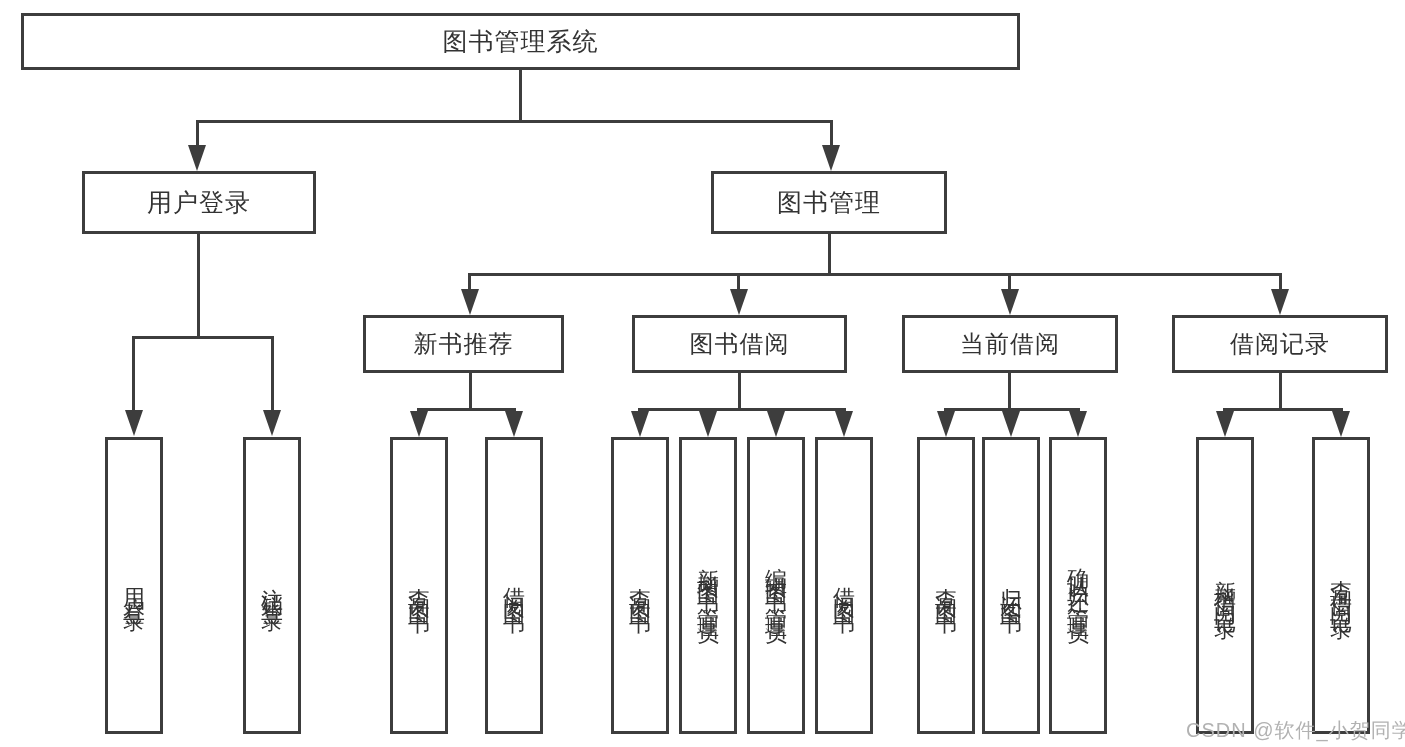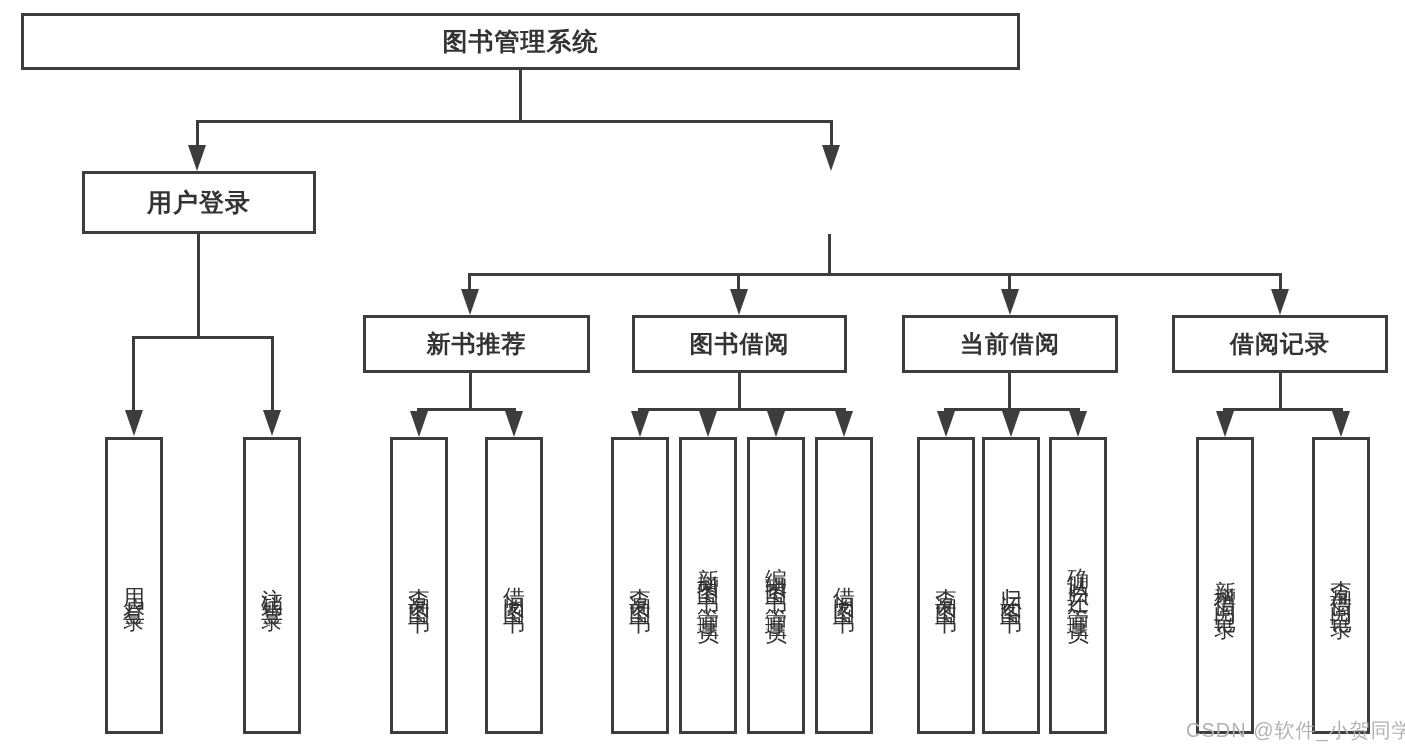--- a/index.html
+++ b/index.html
@@ -18,21 +18,21 @@
     position:absolute;
     box-sizing:border-box;
     border:3px solid var(--line);
     background:#ffffff;
     display:flex;
     align-items:center;
     justify-content:center;
     color:var(--text);
     text-align:center;
   }
-  .h-label{font-size:25px;letter-spacing:1px;font-weight:bold;}
+  .h-label{font-size:25px;letter-spacing:1px;}
   .lvl3{font-size:24px;}
   .leaf{
     writing-mode:vertical-rl;
     text-orientation:mixed;
     font-size:22px;
     letter-spacing:8px;
     line-height:1;
   }
   .vline,.hline{position:absolute;background:var(--line);}
   .arr{
@@ -59,20 +59,21 @@
   <div class="box h-label" style="left:21px;top:13px;width:999px;height:57px">图书管理系统</div>
 
   <div class="vline" style="left:519px;top:70px;width:3px;height:50px"></div>
   <div class="hline" style="left:196px;top:120px;width:637px;height:3px"></div>
   <div class="vline" style="left:196px;top:123px;width:3px;height:26px"></div>
   <div class="arr" style="left:188px;top:145px"></div>
   <div class="vline" style="left:830px;top:123px;width:3px;height:26px"></div>
   <div class="arr" style="left:822px;top:145px"></div>
 
   <div class="box h-label" style="left:82px;top:171px;width:234px;height:63px">用户登录</div>
+  <div class="box h-label" style="left:711px;top:171px;width:236px;height:63px">图书管理</div>
 
   <div class="vline" style="left:197px;top:234px;width:3px;height:104px"></div>
   <div class="hline" style="left:132px;top:336px;width:142px;height:3px"></div>
   <div class="vline" style="left:132px;top:339px;width:3px;height:73px"></div>
   <div class="arr" style="left:125px;top:410px"></div>
   <div class="vline" style="left:271px;top:339px;width:3px;height:73px"></div>
   <div class="arr" style="left:263px;top:410px"></div>
 
   <div class="box leaf" style="left:105px;top:437px;width:58px;height:297px">用户登录</div>
   <div class="box leaf" style="left:243px;top:437px;width:58px;height:297px">注销登录</div>
@@ -81,21 +82,21 @@
   <div class="hline" style="left:468px;top:273px;width:814px;height:3px"></div>
   <div class="vline" style="left:468px;top:276px;width:3px;height:14px"></div>
   <div class="arr" style="left:461px;top:289px"></div>
   <div class="vline" style="left:737px;top:276px;width:3px;height:14px"></div>
   <div class="arr" style="left:730px;top:289px"></div>
   <div class="vline" style="left:1008px;top:276px;width:3px;height:14px"></div>
   <div class="arr" style="left:1001px;top:289px"></div>
   <div class="vline" style="left:1279px;top:276px;width:3px;height:14px"></div>
   <div class="arr" style="left:1271px;top:289px"></div>
 
-  <div class="box h-label lvl3" style="left:363px;top:315px;width:227px;height:58px">新书推荐</div>
+  <div class="box h-label lvl3" style="left:363px;top:315px;width:201px;height:58px">新书推荐</div>
   <div class="box h-label lvl3" style="left:902px;top:315px;width:216px;height:58px">当前借阅</div>
   <div class="box h-label lvl3" style="left:632px;top:315px;width:215px;height:58px">图书借阅</div>
   <div class="box h-label lvl3" style="left:1172px;top:315px;width:216px;height:58px">借阅记录</div>
 
   <div class="vline" style="left:469px;top:373px;width:3px;height:37px"></div>
   <div class="hline" style="left:417px;top:408px;width:99px;height:3px"></div>
   <div class="arr" style="left:410px;top:411px"></div>
   <div class="arr" style="left:505px;top:411px"></div>
   <div class="box leaf" style="left:390px;top:437px;width:58px;height:297px">查询图书</div>
   <div class="box leaf" style="left:485px;top:437px;width:58px;height:297px">借阅图书</div>

